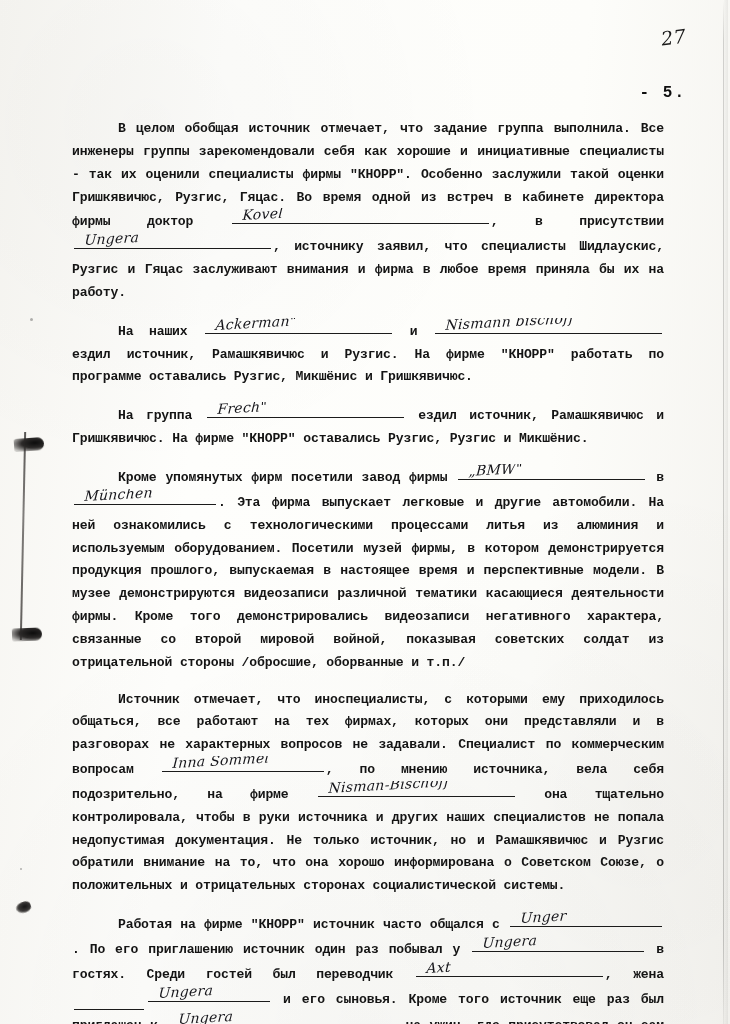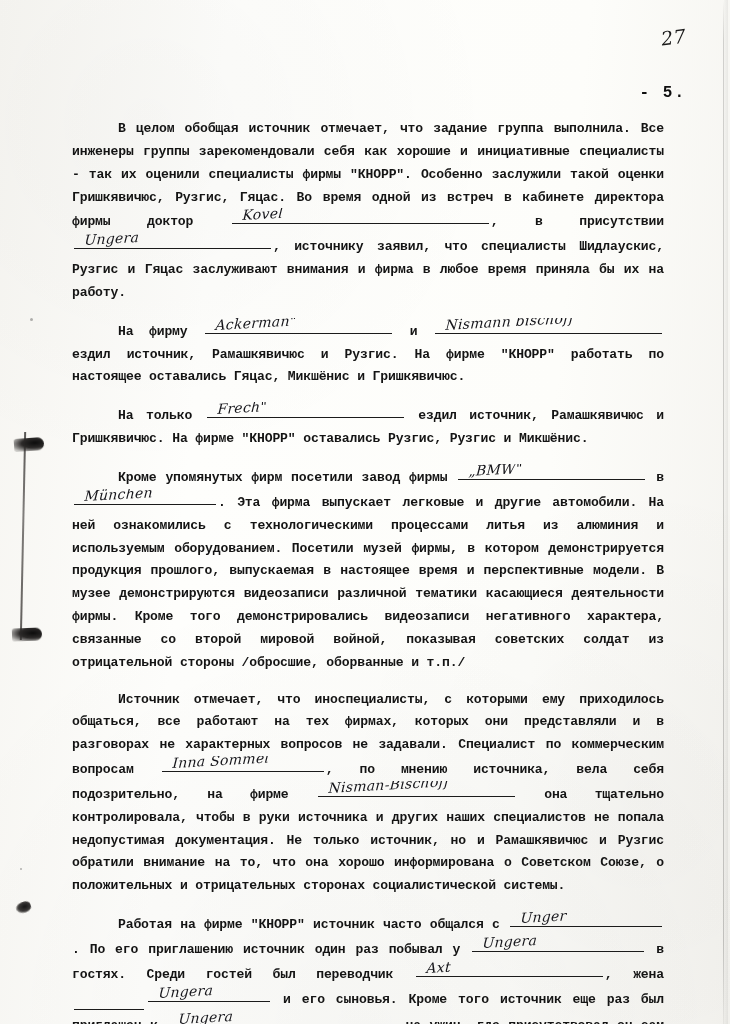--- a/index.html
+++ b/index.html
@@ -191,20 +191,20 @@
     <div class="staple-line"></div>
     <div class="staple staple-top"></div>
     <div class="staple staple-bottom"></div>
     <div class="staple-dot"></div>
     <div class="speck" style="left:30px; top:318px; width:3px; height:3px;"></div>
     <div class="speck" style="left:20px; top:868px; width:2px; height:2px;"></div>
   </div>
 
   <div class="body-text" id="body-text">
       <p class="para"><span class="indent"></span><span>В целом обобщая источник отмечает, что задание группа выполнила. Все инженеры группы зарекомендовали себя как хорошие и инициативные специалисты  - так их оценили специалисты фирмы "КНОРР". Особенно заслужили такой оценки Гришкявичюс, Рузгис, Гяцас. Во время одной из встреч в кабинете директора фирмы  доктор </span><span class="fill w245"><span>Kovel</span></span><span>, в присутствии </span><span class="fill w185"><span>Ungera</span></span><span>, источнику заявил, что специалисты Шидлаускис, Рузгис и Гяцас заслуживают внимания и фирма в любое время приняла бы их на работу.</span></p>
-      <p class="para"><span class="indent"></span><span>На фирму </span><span class="fill w175"><span>Ackerman"</span></span><span> и </span><span class="fill w215"><span>Nismann bischoff"</span></span><span> ездил источник, Рамашкявичюс и Рузгис. На фирме "КНОРР"  работать по настоящее оставались Гяцас, Микшёнис и Гришкявичюс.</span></p>
-      <p class="para"><span class="indent"></span><span>На только </span><span class="fill w185"><span>Frech"</span></span><span> ездил источник, Рамашкявичюс и Гришкявичюс. На фирме "КНОРР" оставались Рузгис, Рузгис и Микшёнис.</span></p>
+      <p class="para"><span class="indent"></span><span>На наших </span><span class="fill w175"><span>Ackerman"</span></span><span> и </span><span class="fill w215"><span>Nismann bischoff"</span></span><span> ездил источник, Рамашкявичюс и Рузгис. На фирме "КНОРР"  работать по программе оставались Рузгис, Микшёнис и Гришкявичюс.</span></p>
+      <p class="para"><span class="indent"></span><span>На группа </span><span class="fill w185"><span>Frech"</span></span><span> ездил источник, Рамашкявичюс и Гришкявичюс. На фирме "КНОРР" оставались Рузгис, Рузгис и Микшёнис.</span></p>
       <p class="para"><span class="indent"></span><span>Кроме упомянутых фирм посетили завод фирмы </span><span class="fill w175"><span>„BMW"</span></span><span> в </span><span class="fill w130"><span>München</span></span><span>. Эта фирма выпускает легковые и другие автомобили. На ней ознакомились с технологическими процессами литья из алюминия и используемым оборудованием. Посетили музей фирмы, в котором  демонстрируется продукция прошлого, выпускаемая в настоящее время и перспективные модели. В музее демонстрируются видеозаписи различной тематики касающиеся деятельности фирмы. Кроме того демонстрировались видеозаписи негативного характера, связанные со второй мировой войной, показывая советских солдат из отрицательной стороны /обросшие, оборванные и т.п./</span></p>
       <p class="para"><span class="indent"></span><span>Источник отмечает, что иноспециалисты, с которыми ему приходилось общаться, все работают на тех фирмах, которых они представляли и в разговорах не характерных вопросов не задавали. Специалист по коммерческим вопросам </span><span class="fill w150"><span>Inna Sommel</span></span><span>, по мнению источника,  вела себя подозрительно, на фирме </span><span class="fill w185"><span>Nisman-Bischoff"</span></span><span> она тщательно контролировала, чтобы в руки источника и других наших специалистов не попала недопустимая документация. Не только источник, но и Рамашкявичюс и Рузгис обратили внимание на то, что она хорошо информирована о Советском Союзе,  о положительных и отрицательных сторонах социалистической системы.</span></p>
       <p class="para"><span class="indent"></span><span>Работая на фирме "КНОРР" источник часто общался с </span><span class="fill w140"><span>Unger</span></span><span>. По его приглашению источник один раз побывал у </span><span class="fill w160"><span>Ungera</span></span><span> в гостях. Среди гостей был переводчик </span><span class="fill w175"><span>Axt</span></span><span>, жена </span><span class="rule w70">&nbsp;</span><span class="fill w110"><span>Ungera</span></span><span> и его сыновья. Кроме того источник еще раз был приглашен к </span><span class="fill w215"><span>Ungera</span></span><span> на ужин, где присутствовал он сам и его жена.</span></p>
     </div>
 
 </div>
 
 </body></html>

